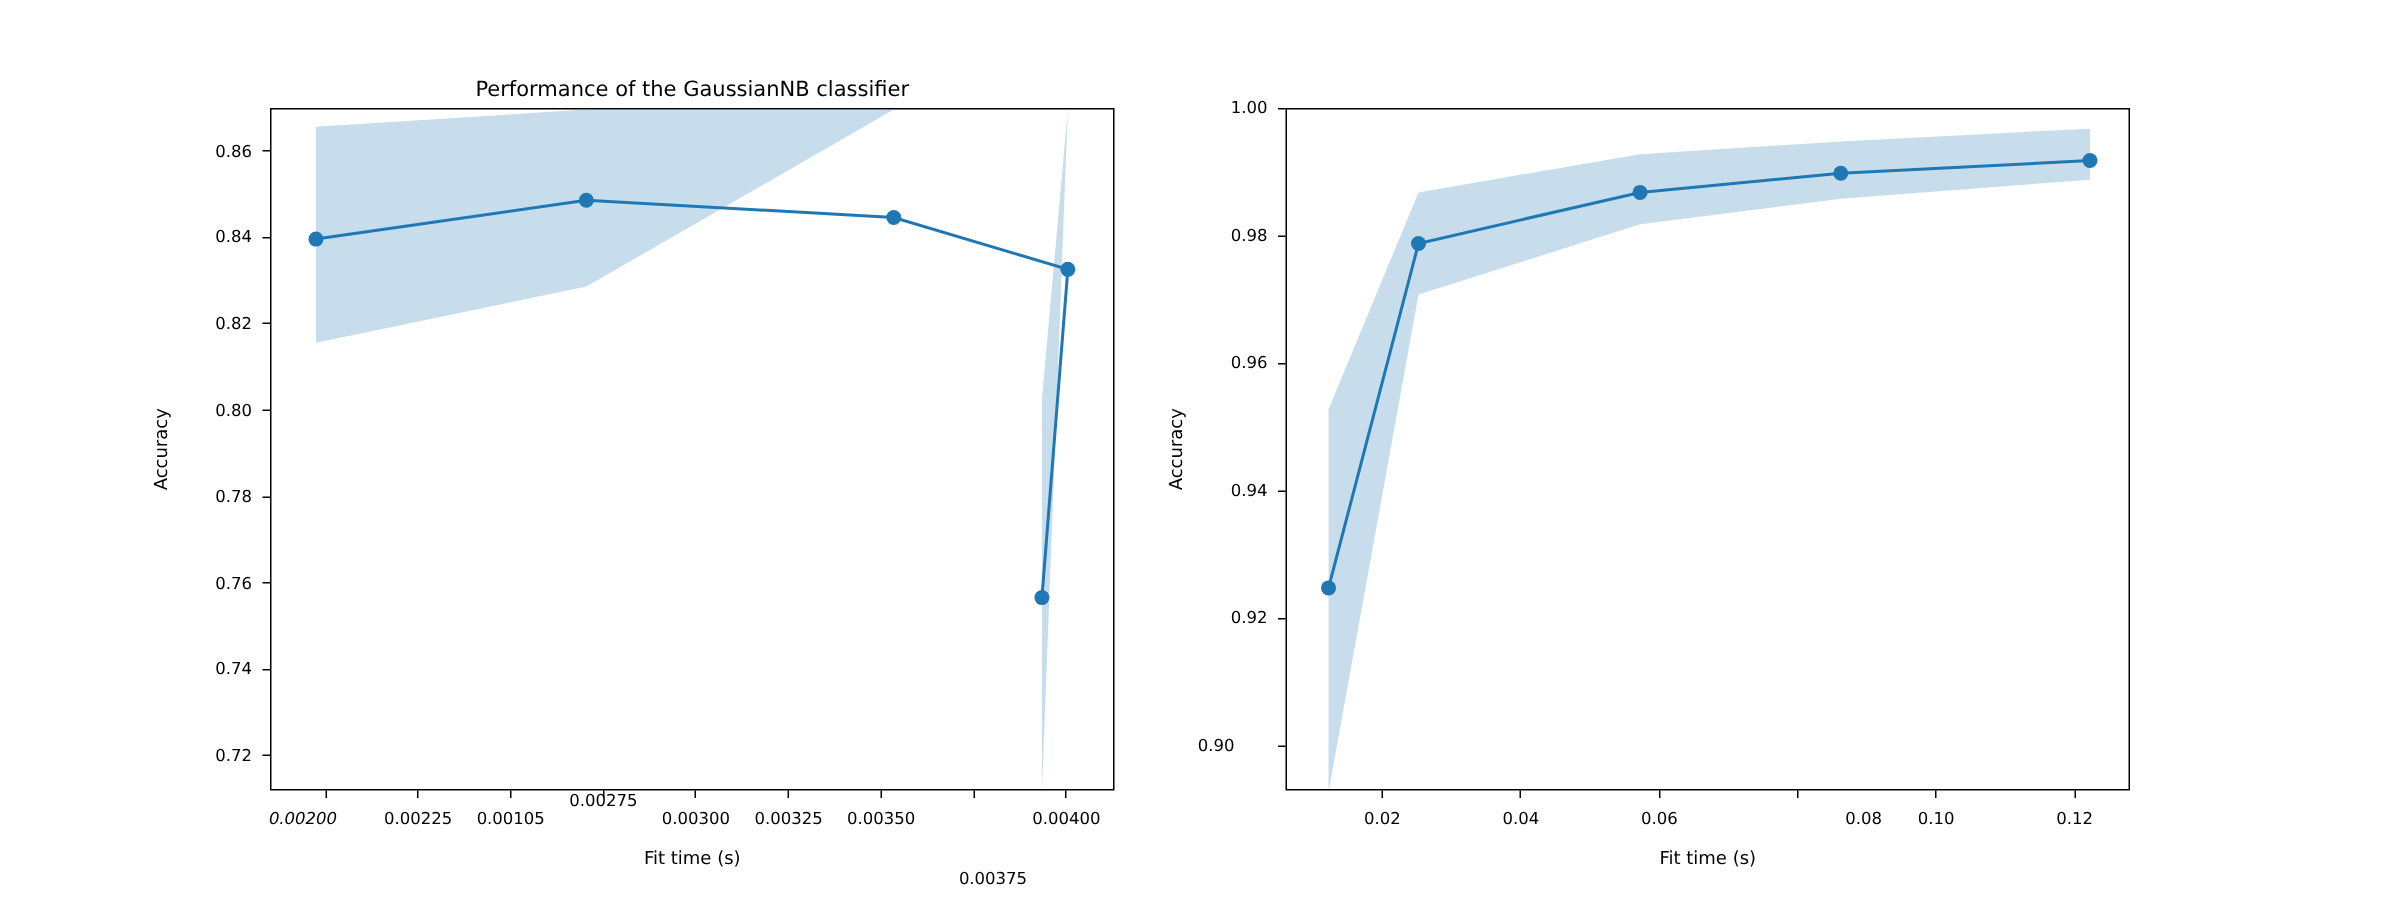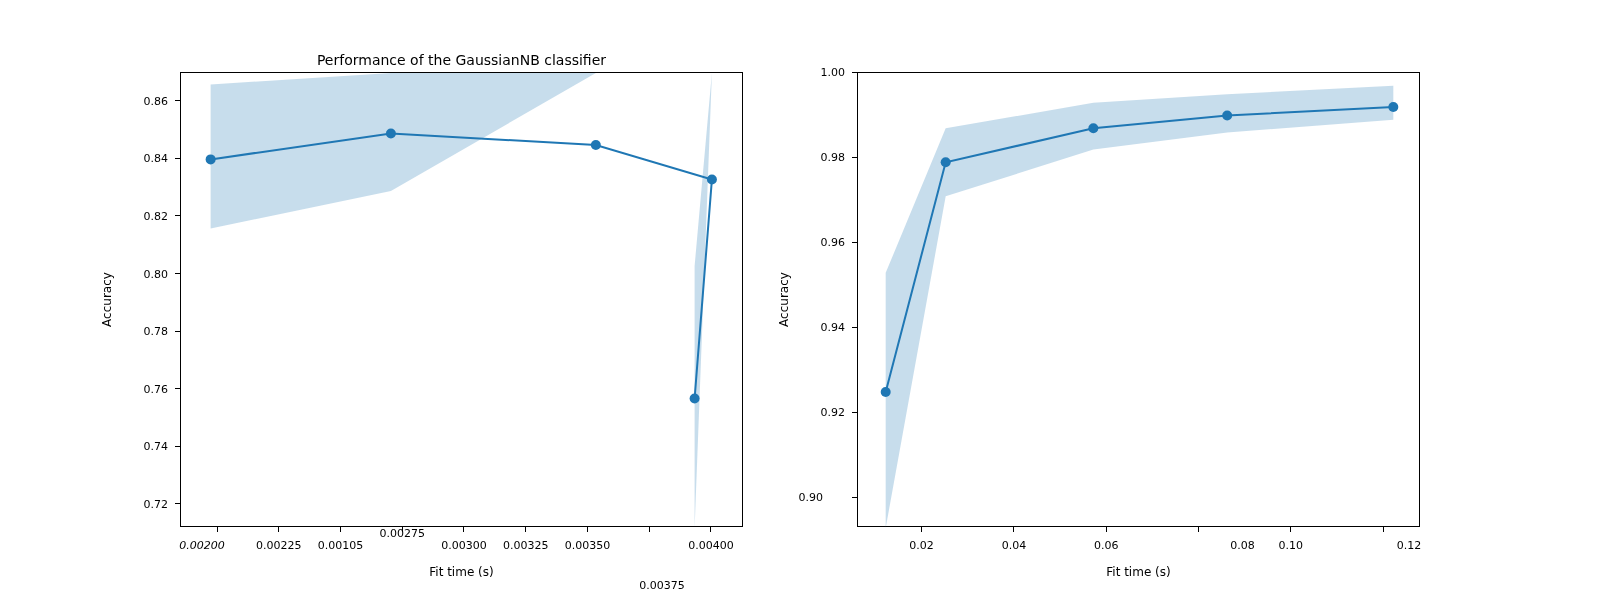--- a/index.html
+++ b/index.html
@@ -147,21 +147,21 @@
       <div class="xtick" style="left: 921.607px; top: 539px;">0.02</div>
       <div class="tickmark" style="left: 1013.4px; top: 527px; width: 1px; height: 5px;"></div>
       <div class="xtick" style="left: 1013.9px; top: 539px;">0.04</div>
       <div class="tickmark" style="left: 1105.7px; top: 527px; width: 1px; height: 5px;"></div>
       <div class="xtick" style="left: 1106.2px; top: 539px;">0.06</div>
       <div class="tickmark" style="left: 1197.99px; top: 527px; width: 1px; height: 5px;"></div>
       <div class="xtick" style="left: 1198.49px; top: 539px; margin-left: 44px;">0.08</div>
       <div class="tickmark" style="left: 1290.29px; top: 527px; width: 1px; height: 5px;"></div>
       <div class="xtick" style="left: 1290.79px; top: 539px;">0.10</div>
       <div class="tickmark" style="left: 1382.58px; top: 527px; width: 1px; height: 5px;"></div>
-      <div class="xtick" style="left: 1383.08px; top: 539px; margin-left: 26px;">0.12</div>
+      <div class="xtick" style="left: 1383.08px; top: 539px;">0.12</div>
       <div class="tickmark" style="left: 852px; top: 496.734px; width: 5px; height: 1px;"></div>
       <div class="ytick" style="left: 773px; width: 50px; top: 497.234px;">0.90</div>
       <div class="tickmark" style="left: 852px; top: 411.687px; width: 5px; height: 1px;"></div>
       <div class="ytick" style="left: 795px; width: 50px; top: 412.187px;">0.92</div>
       <div class="tickmark" style="left: 852px; top: 326.64px; width: 5px; height: 1px;"></div>
       <div class="ytick" style="left: 795px; width: 50px; top: 327.14px;">0.94</div>
       <div class="tickmark" style="left: 852px; top: 241.593px; width: 5px; height: 1px;"></div>
       <div class="ytick" style="left: 795px; width: 50px; top: 242.093px;">0.96</div>
       <div class="tickmark" style="left: 852px; top: 156.547px; width: 5px; height: 1px;"></div>
       <div class="ytick" style="left: 795px; width: 50px; top: 157.047px;">0.98</div>

